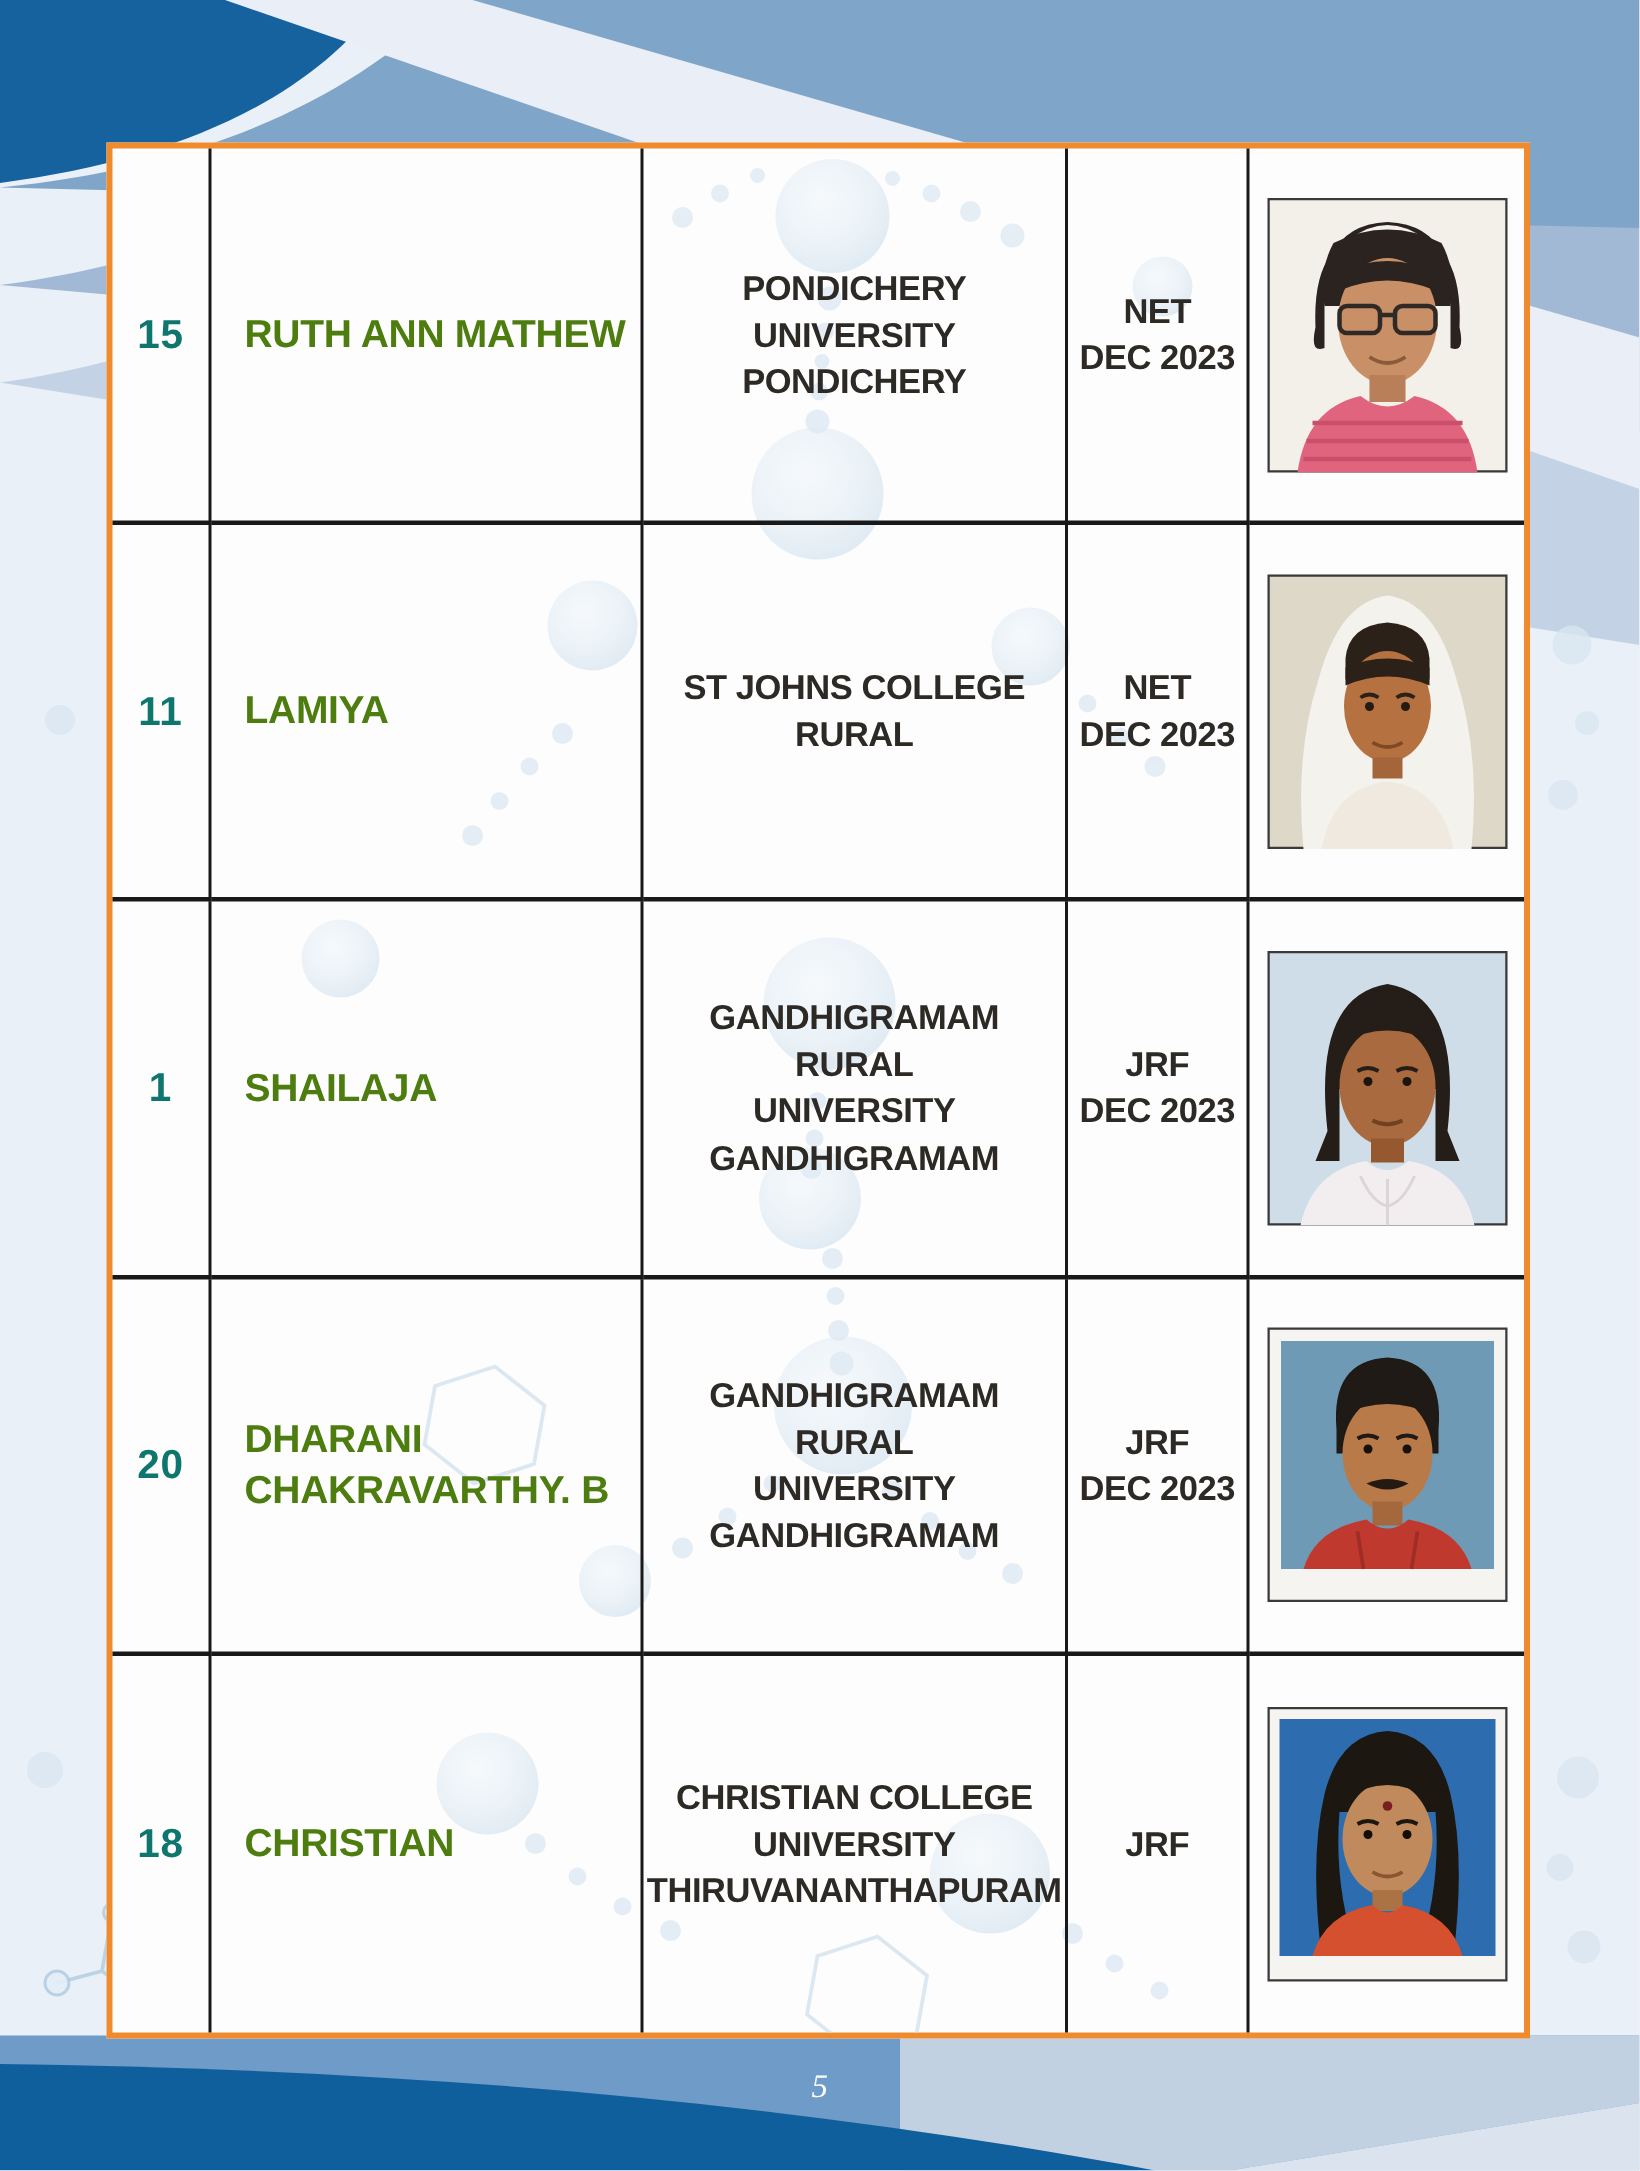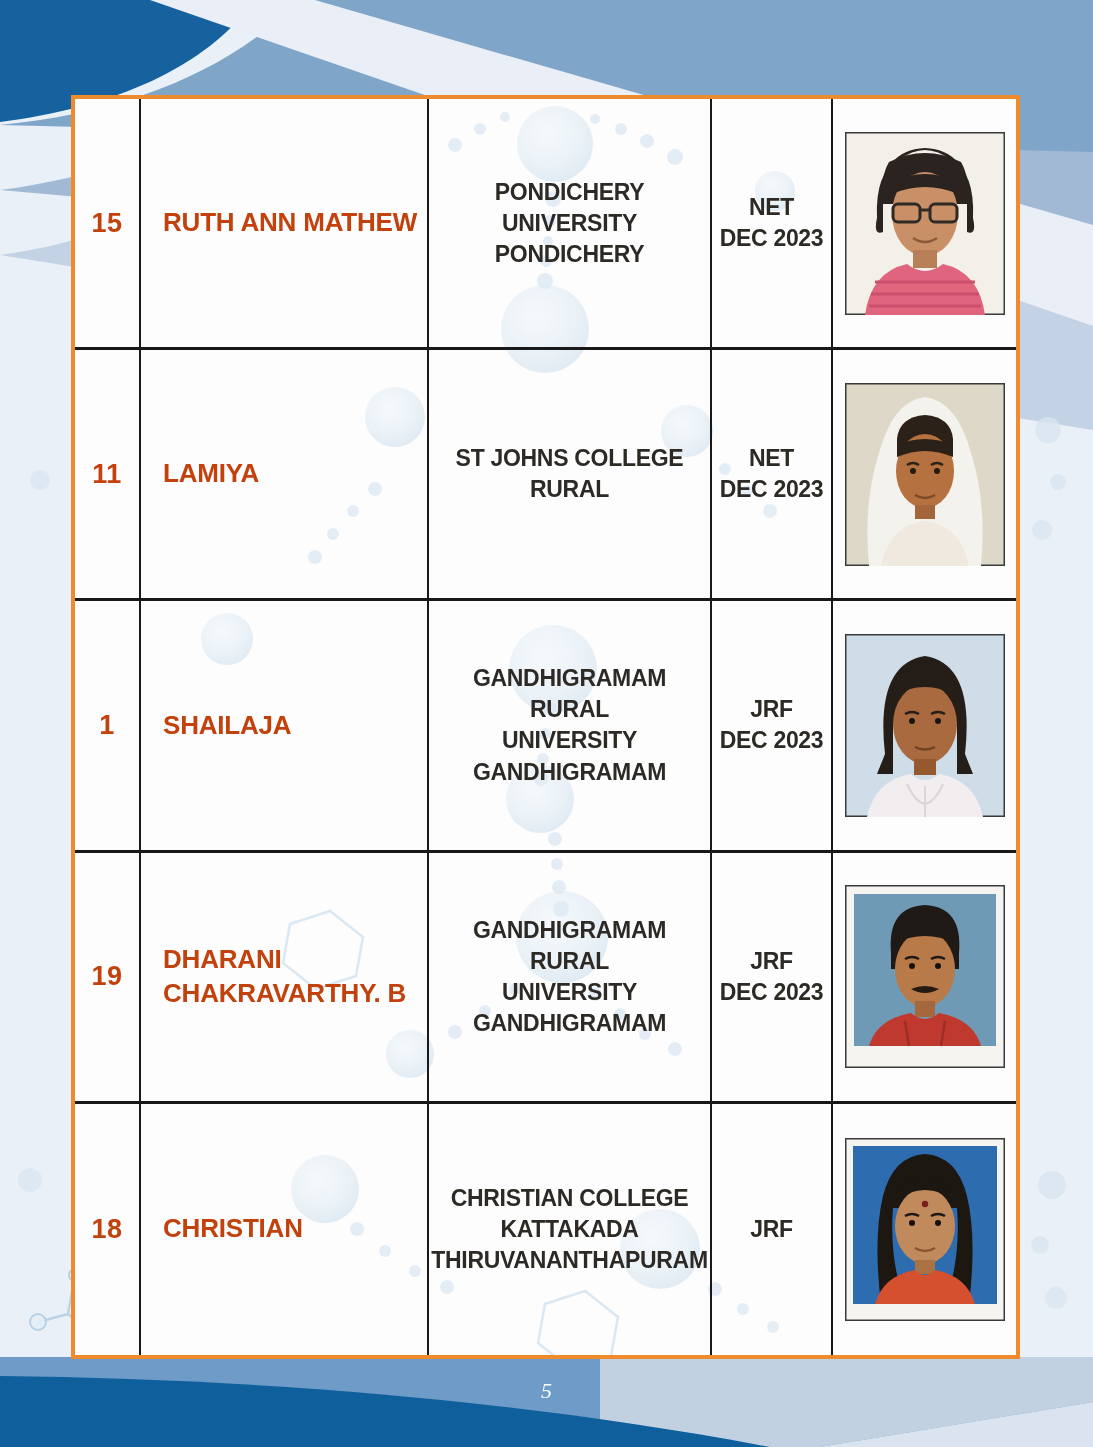--- a/index.html
+++ b/index.html
@@ -29,26 +29,26 @@
   }
   .row{display:contents;}
   .cell{
     box-sizing:border-box;
     display:flex;align-items:center;justify-content:center;
     position:relative;
     color:#2b2723;
   }
   .cell.b-r{border-right:2px solid #191919;}
   .cell.b-b{border-bottom:3px solid #191919;}
-  .c-no{font-weight:bold;font-size:27px;color:#c2410c;letter-spacing:.5px;}
+  .c-no{font-weight:bold;font-size:27px;color:#0f766e;letter-spacing:.5px;}
   .c-name{
     justify-content:flex-start;
     padding-left:22px;padding-right:8px;
     font-weight:bold;font-size:26px;line-height:1.3;
-    color:#c2410c;white-space:pre-line;letter-spacing:-0.2px;
+    color:#4d7c0f;white-space:pre-line;letter-spacing:-0.2px;
   }
   .c-college,.c-qual{
     text-align:center;font-weight:bold;font-size:23px;line-height:1.35;
     white-space:pre-line;letter-spacing:-0.3px;color:#2d2a26;
     padding:0 4px;
   }
   .photo{display:block;}
   
   .page-number{
     position:absolute;left:0;right:0;top:1378px;
@@ -246,21 +246,21 @@
               <circle cx="93" cy="87" r="3" fill="#1c140e"></circle>
             <path d="M70,113 Q80,118 90,113" fill="none" stroke="#70421f" stroke-width="2.5"></path>
             <rect x="69" y="125" width="22" height="16" fill="#96582f"></rect>
             <path d="M22,183 Q30,146 66,140 Q80,152 94,140 Q130,146 138,183 Z" fill="#f2eef0"></path>
             <path d="M80,152 L80,183 M62,150 Q70,168 80,170 M98,150 Q90,168 80,170" stroke="#ddd4d6" stroke-width="2" fill="none"></path>
           </svg>
         </div>
       </div>
 
       <div class="row">
-        <div class="cell c-no b-r b-b">19</div>
+        <div class="cell c-no b-r b-b">20</div>
         <div class="cell c-name b-r b-b">DHARANI
 CHAKRAVARTHY. B</div>
         <div class="cell c-college b-r b-b">GANDHIGRAMAM RURAL
 UNIVERSITY
 GANDHIGRAMAM</div>
         <div class="cell c-qual b-r b-b">JRF
 DEC 2023</div>
         <div class="cell b-b">
           <svg class="photo" width="160" height="183" viewBox="0 0 160 183" role="img" aria-label="portrait photo of male student with moustache in red shirt">
             <rect x="0" y="0" width="160" height="183" fill="#f6f4f0" stroke="#3a3a3a" stroke-width="3"></rect>
@@ -276,21 +276,21 @@
             <path d="M24,161 Q32,134 66,128 Q80,140 94,128 Q128,134 136,161 Z" fill="#c0392f"></path>
             <path d="M60,136 L64,161 M100,136 L96,161" stroke="#9e2d25" stroke-width="2.5" fill="none"></path>
           </svg>
         </div>
       </div>
 
       <div class="row">
         <div class="cell c-no b-r">18</div>
         <div class="cell c-name b-r">CHRISTIAN</div>
         <div class="cell c-college b-r">CHRISTIAN COLLEGE
-KATTAKADA
+UNIVERSITY
 THIRUVANANTHAPURAM</div>
         <div class="cell c-qual b-r">JRF</div>
         <div class="cell">
           <svg class="photo" width="160" height="183" viewBox="0 0 160 183" role="img" aria-label="portrait photo of female student with bindi in orange dress">
             <rect x="0" y="0" width="160" height="183" fill="#f6f4f0" stroke="#3a3a3a" stroke-width="3"></rect>
             <rect x="8" y="8" width="144" height="158" fill="#2e6cb0"></rect>
             <path d="M36,166 Q28,100 38,58 Q48,18 80,16 Q112,18 122,58 Q132,100 124,166 L100,166 Q116,120 112,70 L48,70 Q44,120 60,166 Z" fill="#1d1712"></path>
             <ellipse cx="80" cy="88" rx="30" ry="38" fill="#c08a5c"></ellipse>
             <path d="M50,62 Q80,42 110,62 L110,52 Q80,32 50,52 Z" fill="#1d1712"></path>
             <path d="M60,78 Q67,74 74,78 M86,78 Q93,74 100,78" stroke="#1d1712" stroke-width="2.5" fill="none"></path>

